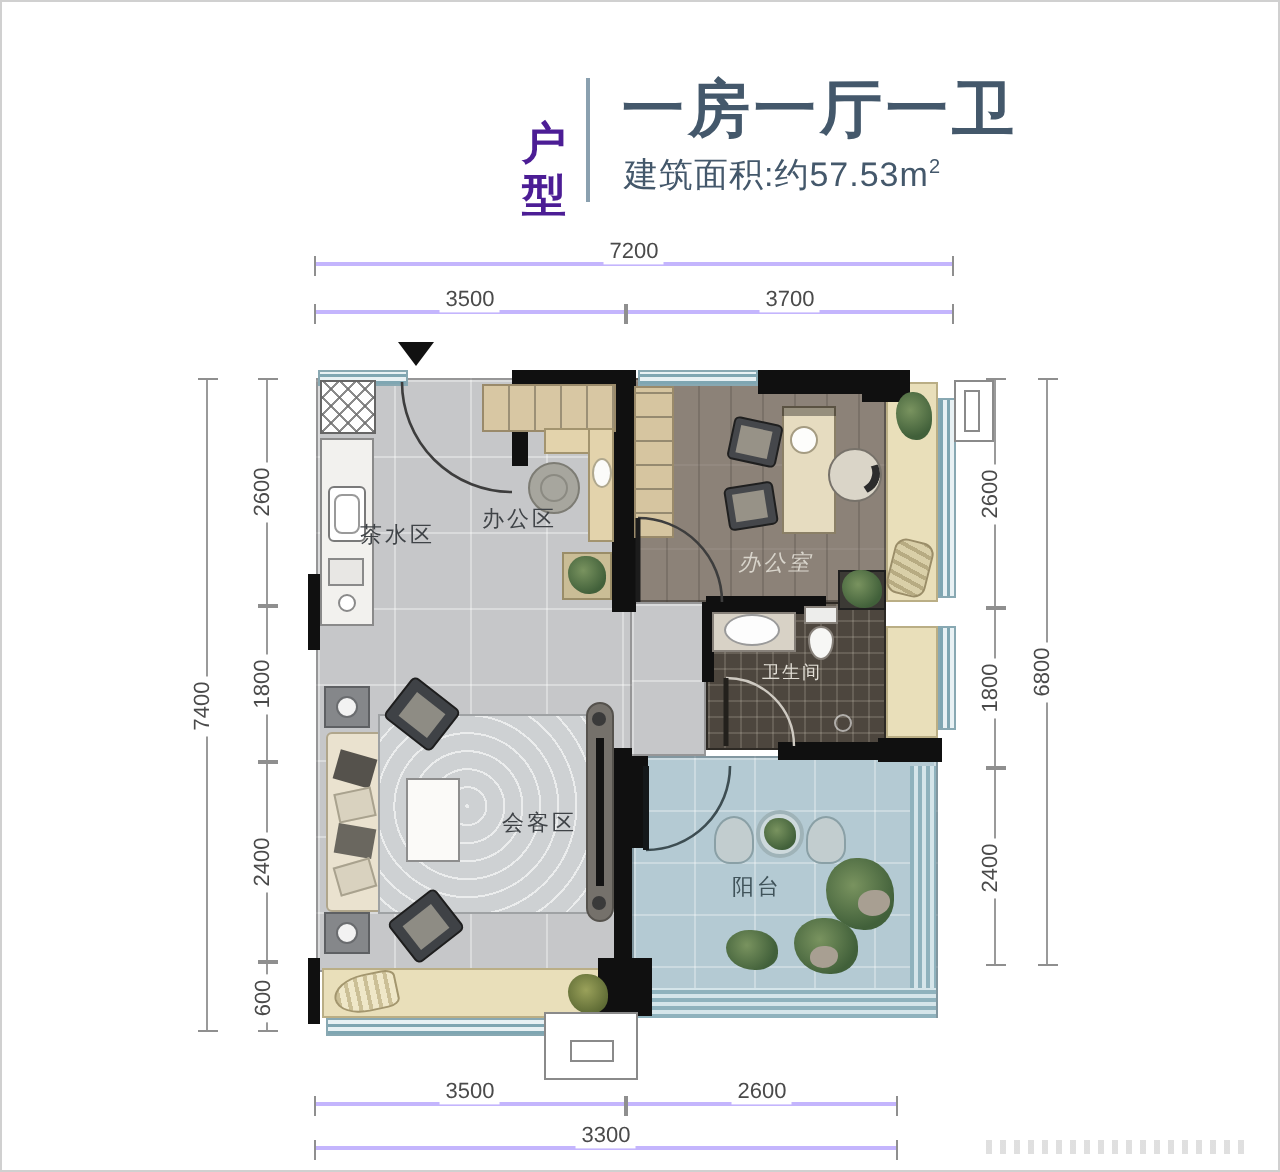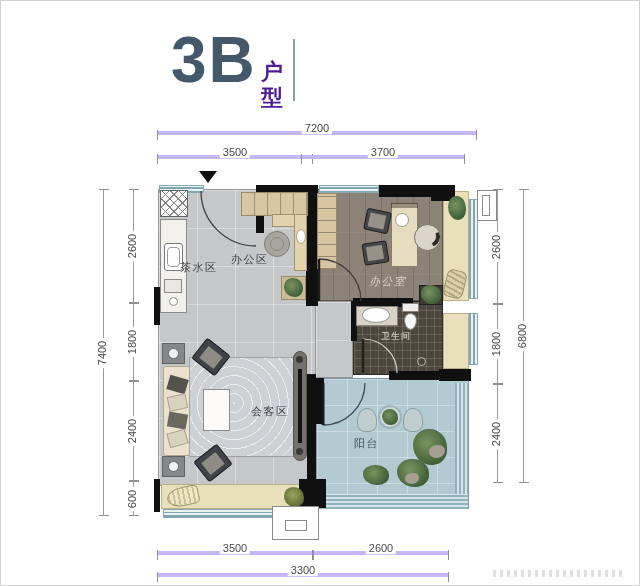--- a/index.html
+++ b/index.html
@@ -12,21 +12,21 @@
   .hdr-unit { position:absolute; left:170px; top:24px; font-size:64px; font-weight:700;
               color:#44586b; letter-spacing:2px; line-height:70px; }
   .hdr-suffix { position:absolute; left:260px; top:58px; width:20px; font-size:22px; font-weight:600;
                 color:#4c1d95; line-height:26px; word-break:break-all; letter-spacing:2px; }
   .hdr-divider { position:absolute; left:292px; top:38px; width:2px; height:62px; background:#8aa0af; }
   .hdr-main { position:absolute; left:310px; top:33px; font-size:31px; font-weight:700;
               color:#44586b; letter-spacing:2px; }
   .hdr-area { position:absolute; left:311px; top:75px; font-size:17px; color:#44586b; letter-spacing:.5px; }
   .hdr-area sup { font-size:10px; }
   
-  .dim-h { position:absolute; height:0; border-top:4px solid #c4b5fd; }
+  .dim-h { position:absolute; height:0; border-top:2px solid #c4b5fd; }
   .dim-v { position:absolute; width:0;  border-left:1px solid #9a9a9a; }
   .dim-h::before,.dim-h::after { content:""; position:absolute; top:-5px; width:1px; height:10px; background:#8f8f8f; }
   .dim-h::before{ left:0; } .dim-h::after{ right:0; }
   .dim-v::before,.dim-v::after { content:""; position:absolute; left:-5px; width:10px; height:1px; background:#8f8f8f; }
   .dim-v::before{ top:0; } .dim-v::after{ bottom:0; }
   .dlbl { position:absolute; font-size:11px; color:#4a4a4a; background:#fff; padding:0 3px; white-space:nowrap; }
   .dim-h .dlbl { left:50%; top:1px; transform:translate(-50%,-115%); }
   .dim-v .dlbl { left:0; top:50%; transform:translate(-58%,-50%) rotate(-90deg); }
   
   .wall { position:absolute; background:#101010; }
@@ -60,31 +60,32 @@
   .rock { background:#a89f92; border-radius:50% 42% 55% 45%; }
   .svg-overlay { position:absolute; left:0; top:0; pointer-events:none; }
   .watermark { position:absolute; left:492px; top:569px; width:132px; height:7px; opacity:.55;
     background-image:repeating-linear-gradient(90deg,#c6c6c6 0 3px,transparent 3px 7px); }
 </style>
 </head>
 <body>
 
 <div class="canvas">
 
-  <div class="hdr-unit">3B</div>
   <div class="hdr-suffix">户型</div>
   <div class="hdr-divider"></div>
+  <div class="hdr-main">一房一厅一卫</div>
+  <div class="hdr-area"><span>建筑面积:约57.53m</span><sup>2</sup></div>
 
   <div class="dim-h" style="left:156px;top:130px;width:320px;">
       <span class="dlbl">7200</span>
     </div>
   <div class="dim-h" style="left:156px;top:154px;width:156px;">
       <span class="dlbl">3500</span>
     </div>
-  <div class="dim-h" style="left:300px;top:154px;width:164px;">
+  <div class="dim-h" style="left:312px;top:154px;width:164px;">
       <span class="dlbl">3700</span>
     </div>
 
   <div class="dim-v" style="left:102px;top:188px;height:327px;">
       <span class="dlbl">7400</span>
     </div>
   <div class="dim-v" style="left:132px;top:188px;height:114px;">
       <span class="dlbl">2600</span>
     </div>
   <div class="dim-v" style="left:132px;top:302px;height:78px;">
@@ -234,21 +235,21 @@
     <path d="M 200 190 A 55 55 0 0 0 255 245" fill="none" stroke="#3d3d3d" stroke-width="1.3"></path>
     <path d="M 318 258 A 42 42 0 0 1 360 300" fill="none" stroke="#3d3d3d" stroke-width="1.3"></path>
     <line x1="318" y1="258" x2="318" y2="300" stroke="#1c1c1c" stroke-width="2.5"></line>
     <path d="M 362 338 A 34 34 0 0 1 396 372" fill="none" stroke="#cfcac2" stroke-width="1.2"></path>
     <line x1="362" y1="338" x2="362" y2="372" stroke="#23201c" stroke-width="2.5"></line>
     <path d="M 364 382 A 42 42 0 0 1 322 424" fill="none" stroke="#3d4d52" stroke-width="1.3"></path>
     <line x1="322" y1="382" x2="322" y2="424" stroke="#14181a" stroke-width="3"></line>
   </svg>
 
   <div class="lbl-room" style="left:179px;top:259px;">茶水区</div>
-  <div class="lbl-room" style="left:230px;top:251px;">办公区</div>
+  <div class="lbl-room" style="left:240px;top:251px;">办公区</div>
   <div class="lbl-room" style="left:368px;top:273px;color:#d8d4cb;font-style:italic;">办公室</div>
   <div class="lbl-room" style="left:380px;top:329px;font-size:9px;color:#e2ded6;letter-spacing:1px;">卫生间</div>
   <div class="lbl-room" style="left:250px;top:403px;">会客区</div>
-  <div class="lbl-room" style="left:353px;top:435px;color:#40535a;">阳台</div>
+  <div class="lbl-room" style="left:365px;top:435px;color:#40535a;">阳台</div>
 
   <div class="watermark"></div>
 
 </div>
 
 </body></html>

